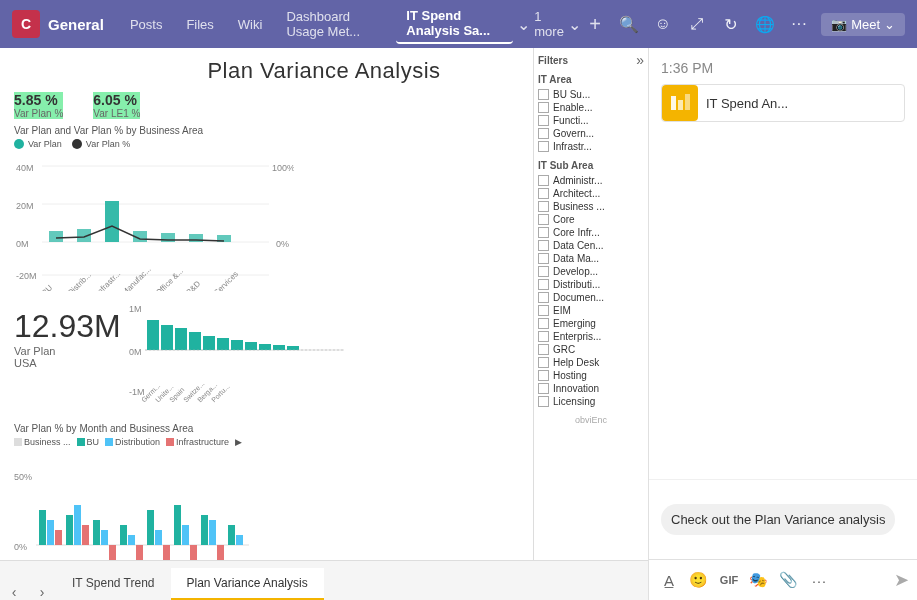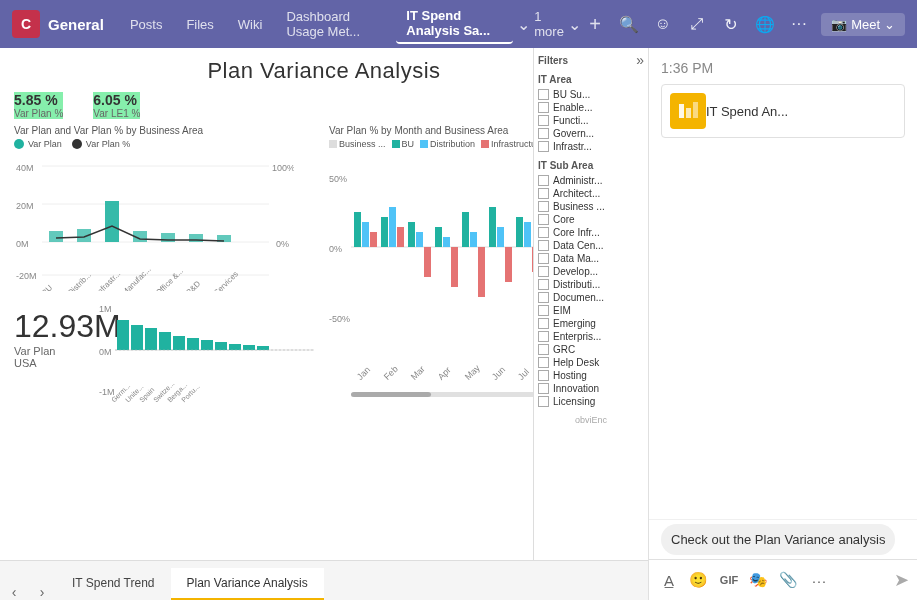--- a/index.html
+++ b/index.html
@@ -37,21 +37,21 @@
     .bottom-tab.active { color: #333; border-bottom: 2px solid #f4b400; font-weight: 500; background: #fff; }
     .bottom-nav-arrow { width: 28px; display: flex; align-items: center; justify-content: center; color: #666; cursor: pointer; font-size: 14px; }
 
     
     .chat-panel { width: 268px; display: flex; flex-direction: column; flex-shrink: 0; background: #fff; }
     .chat-content { flex: 1; overflow-y: auto; padding: 12px; display: flex; flex-direction: column; gap: 12px; }
 
     .chat-message { }
     .chat-time { font-size: 14px; color: #888; margin-bottom: 4px; }
     .chat-text { font-size: 13px; color: #333; line-height: 1.4; }
-    .chat-card { display: flex; align-items: center; gap: 0; border: 1px solid #e0e0e0; border-radius: 4px; padding: 8px; margin-top: 8px; cursor: pointer; }
+    .chat-card { display: flex; align-items: center; gap: 8px; border: 1px solid #e0e0e0; border-radius: 4px; margin-top: 8px; cursor: pointer; }
     .chat-card-icon { width: 36px; height: 36px; background: #f4b400; border-radius: 4px; display: flex; align-items: center; justify-content: center; font-size: 18px; flex-shrink: 0; }
     .chat-card-title { font-size: 13px; color: #333; font-weight: 500; }
     .chat-bottom-text { font-size: 13px; color: #333; background: #f0f0f0; padding: 8px 10px; border-radius: 16px; display: inline-block; }
 
     .chat-input-area { border-top: 1px solid #e0e0e0; padding: 8px; display: flex; flex-direction: column; gap: 6px; }
     .chat-toolbar { display: flex; gap: 6px; align-items: center; }
     .chat-tool-icon { width: 24px; height: 24px; display: flex; align-items: center; justify-content: center; color: #666; cursor: pointer; font-size: 15px; }
     .chat-send { margin-left: auto; color: #aaa; font-size: 18px; cursor: pointer; }
 
     .filter-section { margin-bottom: 8px; }
@@ -113,21 +113,21 @@
             <div class="metric-box">
               <div class="metric-val">5.85 %</div>
               <div class="metric-label">Var Plan %</div>
             </div>
             <div class="metric-box">
               <div class="metric-val">6.05 %</div>
               <div class="metric-label">Var LE1 %</div>
             </div>
           </div>
 
-          <div style="display:flex; gap:10px; height: 340px;">
+          <div style="display:flex; gap:10px; height: 340px; flex-direction: column;">
 
             <div style="flex:1; display:flex; flex-direction:column; gap:6px; min-width:0;">
 
               <div>
                 <div class="chart-label">Var Plan and Var Plan % by Business Area</div>
                 <div style="display:flex; align-items:center; gap:4px; margin-bottom:2px;">
                   <span style="width:10px;height:10px;border-radius:50%;background:#20b2a0;display:inline-block;"></span>
                   <span style="font-size:9px;color:#555;">Var Plan</span>
                   <span style="width:10px;height:10px;border-radius:50%;background:#333;display:inline-block;margin-left:6px;"></span>
                   <span style="font-size:9px;color:#555;">Var Plan %</span>
@@ -406,21 +406,21 @@
               <rect x="2" y="4" width="5" height="14" fill="#fff" opacity="0.9"></rect>
               <rect x="9" y="8" width="5" height="10" fill="#fff" opacity="0.7"></rect>
               <rect x="16" y="2" width="5" height="16" fill="#fff" opacity="0.5"></rect>
             </svg>
           </div>
           <div class="chat-card-title">IT Spend An...</div>
         </div>
       </div>
     </div>
 
-    <div style="padding: 4px 12px; border-top: 1px solid #f0f0f0;">
+    <div style="padding: 24px 12px; border-top: 1px solid #f0f0f0;">
       <div class="chat-bottom-text">Check out the Plan Variance analysis</div>
     </div>
 
     <div class="chat-input-area">
       <div class="chat-toolbar">
         <span class="chat-tool-icon">A̲</span>
         <span class="chat-tool-icon">🙂</span>
         <span class="chat-tool-icon" style="font-size:11px;font-weight:bold;">GIF</span>
         <span class="chat-tool-icon">🎭</span>
         <span class="chat-tool-icon">📎</span>

